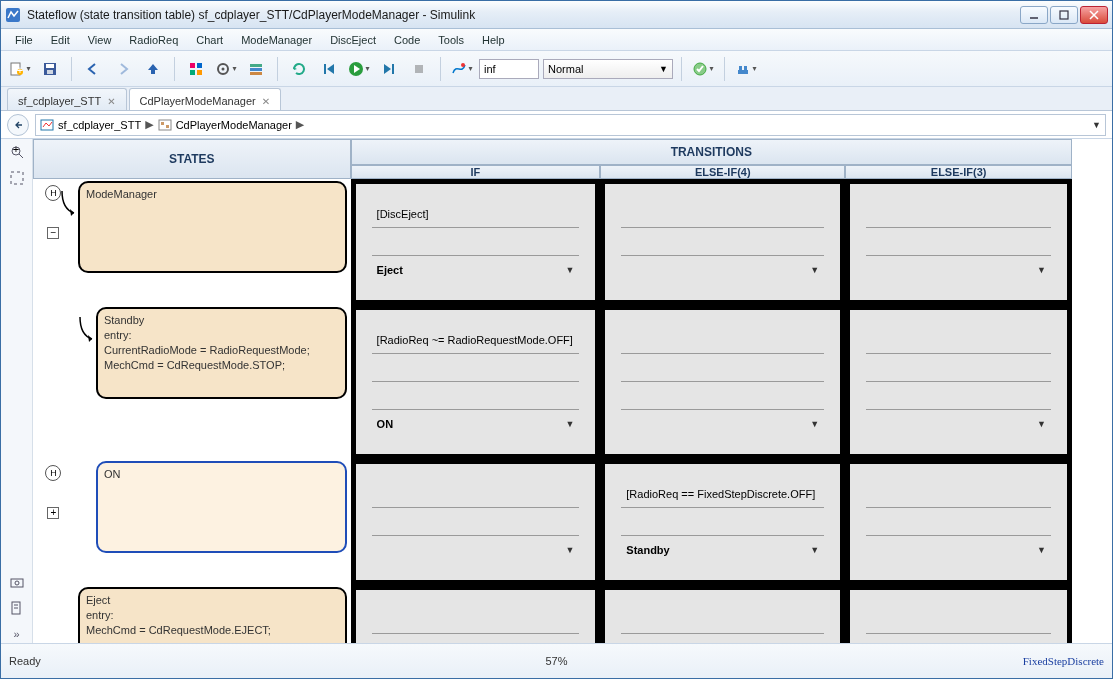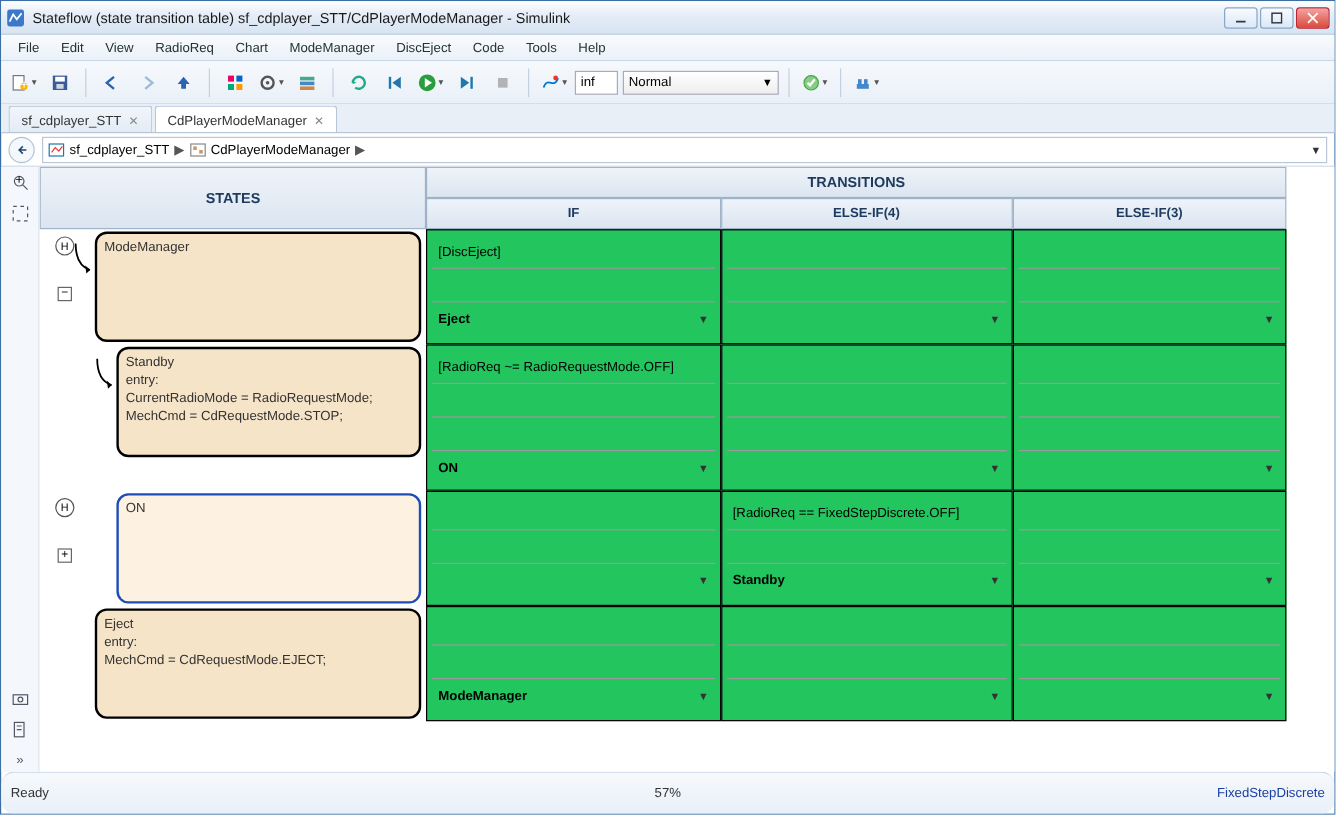--- a/index.html
+++ b/index.html
@@ -18,21 +18,21 @@
 
 .menubar { height: 22px; background: linear-gradient(#f9fbfd,#eaf1f9); display:flex; align-items:center; padding:0 6px; border-bottom:1px solid #c9d6e6; gap:2px; }
 .menubar span { padding: 2px 8px; color:#233;text-align:right; }
 
 
 .toolbar { height: 36px; background: linear-gradient(#f6f9fc,#e9f0f8); border-bottom:1px solid #c9d6e6; display:flex; align-items:center; padding:0 6px; gap:4px; }
 .tsep { width:1px; height:24px; background:#c3d0df; margin:0 4px; }
 .tbtn { width:26px; height:26px; border:1px solid transparent; border-radius:3px; display:flex; align-items:center; justify-content:center; }
 .tbtn svg { width:16px; height:16px; }
 .tbtn .dd { font-size:8px; margin-left:1px; color:#555; }
-.stoptime { width:36px; height:20px; border:1px solid #aab; background:#fff; padding:0 4px; }
+.stoptime { width:60px; height:20px; border:1px solid #aab; background:#fff; padding:0 4px; }
 .modesel { width:130px; height:20px; border:1px solid #aab; background:linear-gradient(#fff,#eee); padding:0 4px; display:flex; align-items:center; justify-content:space-between; }
 
 
 .tabstrip { height: 24px; background:#e9eff7; display:flex; align-items:flex-end; border-bottom:1px solid #b8c6d7; padding:0 6px; }
 .tab { height:22px; padding:3px 10px 0 10px; background:linear-gradient(#f2f6fb,#e2ebf5); border:1px solid #b8c6d7; border-bottom:none; border-radius:3px 3px 0 0; margin-right:2px; display:flex; align-items:center; gap:6px; color:#333; }
 .tab.active { background:#fff; }
 .tab .x { color:#888; font-size:10px; }
 
 
 .crumbrow { height:28px; display:flex; align-items:center; border-bottom:1px solid #c9d6e6; }
@@ -45,41 +45,41 @@
 
 .mainrow { flex:1; display:flex; min-height:0; }
 .lefticons { width:32px; background:#f4f7fb; border-right:1px solid #d6dfe9; display:flex; flex-direction:column; align-items:center; padding-top:4px; gap:8px; }
 .lefticons .ic { width:18px; height:18px; display:flex; align-items:center; justify-content:center; color:#556; }
 .lefticons .spacer { flex:1; }
 
 .tablewrap { flex:1; overflow:auto; background:#fff; padding-right:40px; }
 
 .grid { border-collapse:separate; border-spacing:0; width:100%; }
 .hdr th { background:linear-gradient(#eef3f9,#dbe5f0); border:1px solid #9fb2c7; color:#1e3a5f; font-weight:bold; font-size:12px; height:26px; }
-.hdr2 th { background:linear-gradient(#eef3f9,#dbe5f0); border:1px solid #9fb2c7; color:#1e3a5f; font-weight:bold; height:26px; }
+.hdr2 th { background:linear-gradient(#eef3f9,#dbe5f0); border:1px solid #9fb2c7; color:#1e3a5f; font-weight:bold; height:14px; }
 .statescol { width:300px; }
 
 .staterow td.statecell { vertical-align:top; padding:0; border:none; }
 .statebox { border:2px solid #000; border-radius:10px; background:#f6e4c8; margin:2px 4px 2px 4px; padding:4px 6px; min-height:92px; position:relative; color:#333; line-height:1.35; }
 .statebox.on { border-color:#1f4db8; background:#fdf2e1; }
 .staterow td.gutter { width:46px; vertical-align:top; padding-top:6px; }
 .gutwrap { display:flex; flex-direction:column; align-items:center; gap:26px; }
 .hist { width:16px; height:16px; border:1px solid #555; border-radius:8px; display:flex; align-items:center; justify-content:center; font-size:9px; background:#fff; }
 .plusminus { width:12px; height:12px; border:1px solid #666; background:#fff; display:flex; align-items:center; justify-content:center; font-size:10px; line-height:1; }
 
-.tcell { border:1px solid #000000; background:#22c55e; vertical-align:top; padding:4px; }
+.tcell { border:5px solid #000000; background:#e5e5e5; vertical-align:top; padding:16px; }
 .subrow { height:28px; border-bottom:1px solid #9a9a9a; padding:3px 5px; display:flex; align-items:center; }
 .subrow:last-child { border-bottom:none; }
 .subrow.dd { justify-content:space-between; font-weight:bold; }
 .subrow.dd .car { font-size:9px; color:#333; }
 
 
-.statusbar { height:22px; background:linear-gradient(#f6f9fc,#e9f0f8); border-top:1px solid #c9d6e6; display:flex; align-items:center; padding:17px 8px; font-size:11px; color:#333;border-radius:11px; }
+.statusbar { height:22px; background:linear-gradient(#f6f9fc,#e9f0f8); border-top:1px solid #c9d6e6; display:flex; align-items:center; padding:17px 8px; font-size:11px; color:#333; }
 .statusbar .mid { position:absolute; left:50%; transform:translateX(-50%); }
-.statusbar .right { margin-left:auto; color:#1a3fa0; }
+.statusbar .right { margin-left:auto; color:#1a3fa0;font-family:Liberation Serif, serif; }
 
 
 .arrowdeco { position:absolute; left:-20px; top:6px; width:18px; height:28px; }
 </style>
 </head>
 <body>
 
 <div class="window">
 
   <div class="titlebar">

